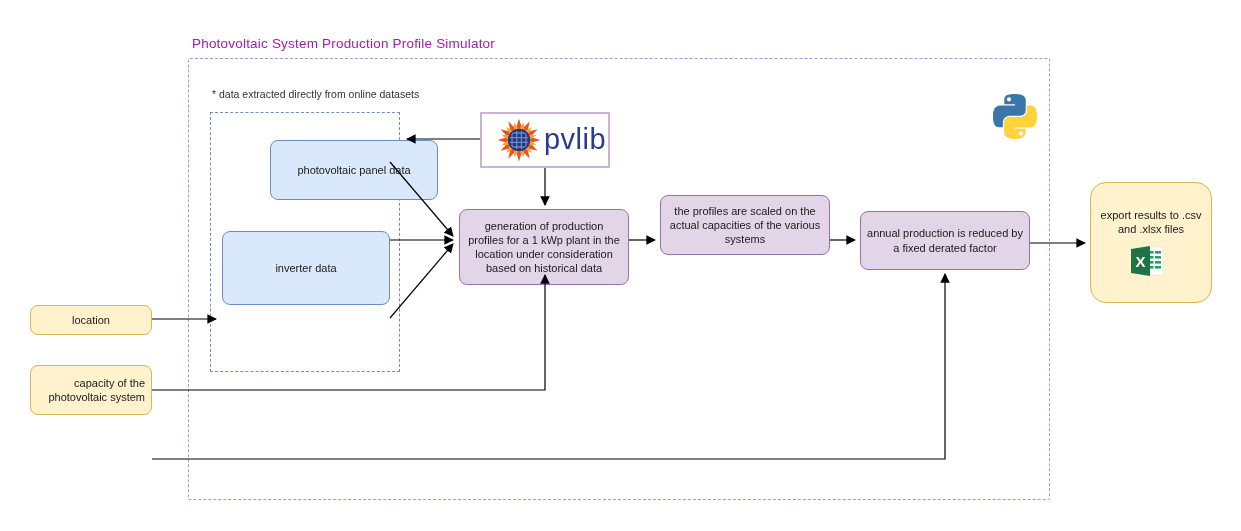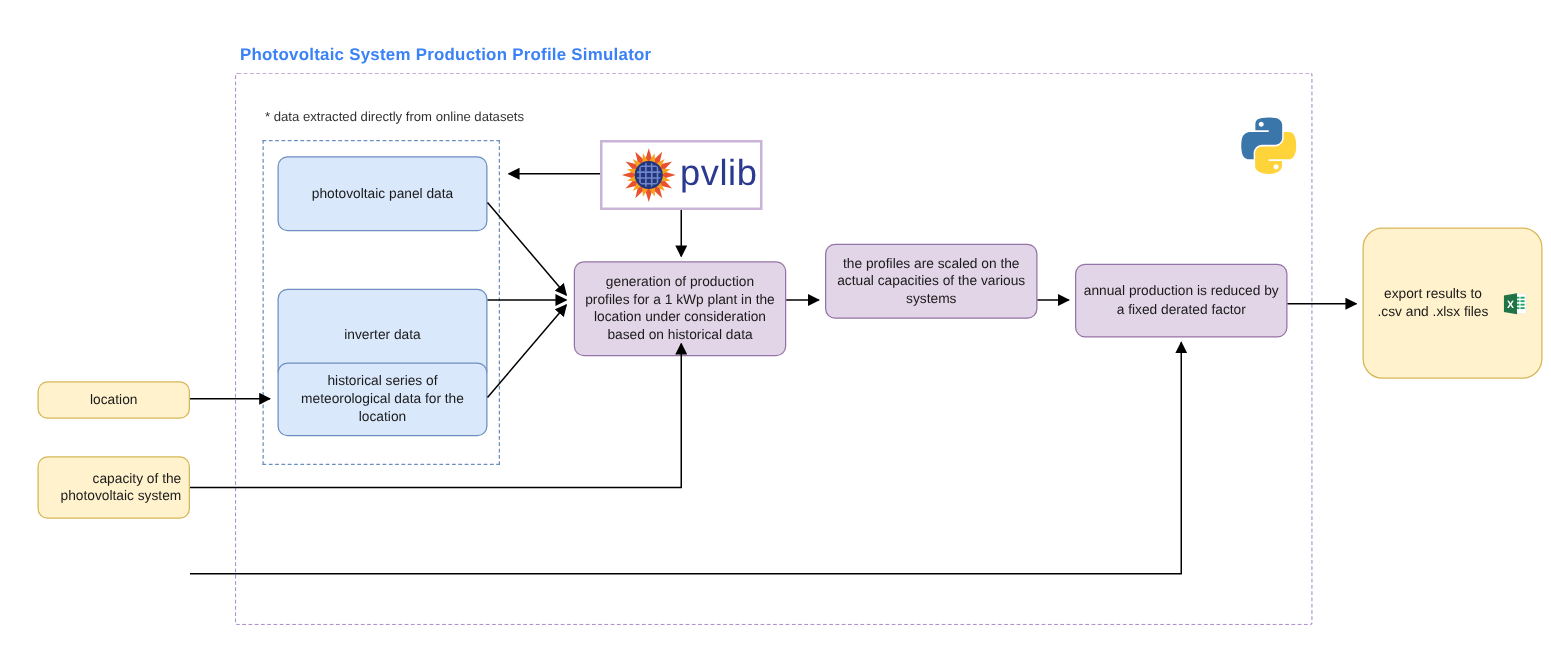--- a/index.html
+++ b/index.html
@@ -3,21 +3,21 @@
 <meta charset="utf-8">
 <style>
   html,body{margin:0;padding:0;background:#ffffff;}
   body{font-family:"Liberation Sans","DejaVu Sans",sans-serif;color:#1a1a1a;}
   .canvas{position:relative;width:1241px;height:531px;background:#ffffff;overflow:hidden;}
 
   .abs{position:absolute;box-sizing:border-box;}
 
   .diagram-title{
     left:192px;top:36px;
-    font-size:13.5px;font-weight:bold;color:#3b82f6;letter-spacing:.2px;
+    font-size:13.5px;font-weight:normal;color:#a21caf;letter-spacing:.2px;
   }
   .outer-container{
     left:188px;top:58px;width:862px;height:442px;
     border:1px dashed #b091cf;border-radius:2px;
   }
   .note{
     left:212px;top:88px;font-size:10.5px;color:#333;
   }
   .source-group{
     left:210px;top:112px;width:190px;height:260px;
@@ -31,34 +31,34 @@
     background:#dae8fc;border:1px solid #6c8ebf;border-radius:8px;
     left:222px;width:168px;
   }
   .purple-node{
     background:#e1d5e7;border:1px solid #9673a6;border-radius:8px;
   }
   .yellow-node{
     background:#fff2cc;border:1px solid #d6b656;border-radius:8px;
     left:30px;width:122px;
   }
-  #src-0{top:125px;height:60px;}
+  #src-0{top:140px;height:60px;margin-left:48px;}
   #src-1{top:211px;height:74px;margin-top:20px;}
   #src-2{top:290px;height:59px;}
   #proc-0{left:459px;top:209px;width:170px;height:76px;}
   #proc-1{left:660px;top:195px;width:170px;height:60px;}
   #proc-2{left:860px;top:211px;width:170px;height:59px;}
   #inp-0{top:305px;height:30px;}
   #inp-1{top:365px;height:50px;text-align:right;}
   #inp-2{top:433px;height:50px;}
 
   .export-node{
-    left:1090px;top:182px;width:144px;height:121px;
+    left:1090px;top:182px;width:122px;height:121px;
     background:#fff2cc;border:1px solid #d6b656;border-radius:16px;
-    display:flex;flex-direction:row;align-items:center;justify-content:center;
+    display:flex;flex-direction:column;align-items:center;justify-content:center;
     gap:9px;text-align:center;font-size:11px;line-height:1.3;padding:4px 8px;
   }
 
   .pvlib-box{
     left:480px;top:112px;width:130px;height:56px;
     background:#ffffff;border:2px solid #c9b4d8;
     display:flex;align-items:center;justify-content:center;gap:2px;padding-left:12px;
   }
   .pvlib-text{font-size:29px;color:#2b3990;letter-spacing:0.5px;margin-bottom:2px;}
 
@@ -76,23 +76,20 @@
   <div class="abs outer-container"></div>
 
   <div class="abs note">* data extracted directly from online datasets</div>
 
   <div class="abs source-group"></div>
   <div id="src-0" class="abs node blue-node">
     <span>photovoltaic panel data</span>
   </div>
   <div id="src-1" class="abs node blue-node">
     <span>inverter data</span>
-  </div>
-  <div id="src-2" class="abs node blue-node">
-    <span>historical series of meteorological data for the location</span>
   </div>
 
   <div id="proc-0" class="abs node purple-node">
     <span>generation of production profiles for a 1 kWp plant in the location under consideration based on historical data</span>
   </div>
   <div id="proc-1" class="abs node purple-node">
     <span>the profiles are scaled on the actual capacities of the various systems</span>
   </div>
   <div id="inp-0" class="abs node yellow-node">
     <span>location</span>

